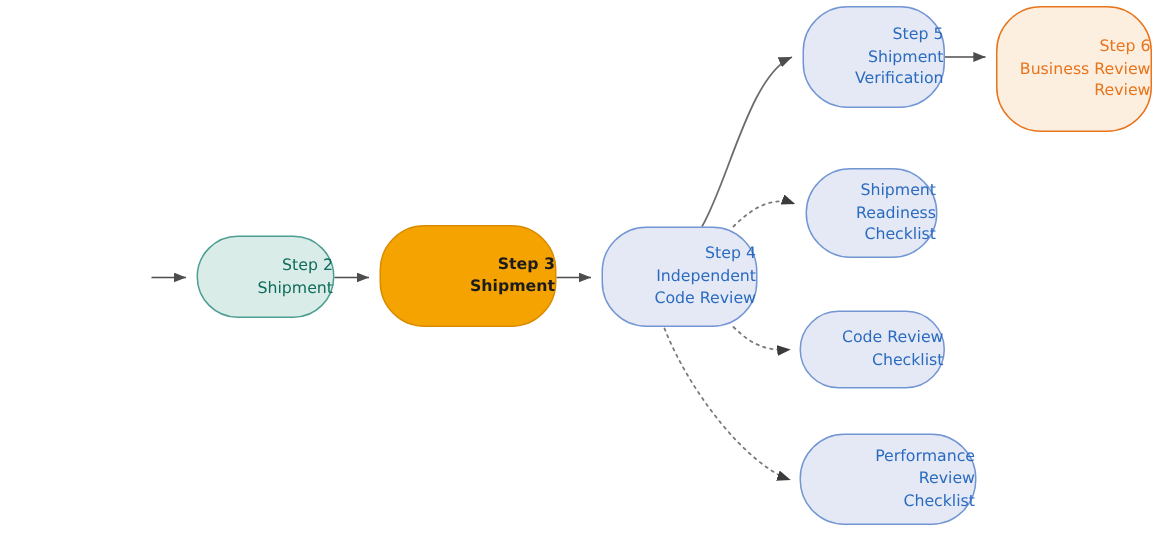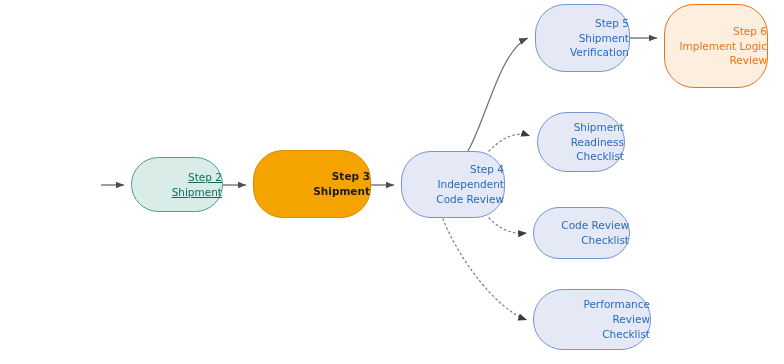--- a/index.html
+++ b/index.html
@@ -94,21 +94,21 @@
     <path d="M630,38 L657,38" fill="none" stroke="#4d4d4d" stroke-width="1.1" marker-end="url(#arrowSolid)"></path>
 
     <path d="M489,151 C503,137 516,131 530,136" fill="none" stroke="#7a7a7a" stroke-width="1.2" stroke-dasharray="1.6 3.2" stroke-linecap="round" marker-end="url(#arrowDot)"></path>
 
     <path d="M489,218 C503,232 514,234 527,233" fill="none" stroke="#7a7a7a" stroke-width="1.2" stroke-dasharray="1.6 3.2" stroke-linecap="round" marker-end="url(#arrowDot)"></path>
 
     <path d="M443,219 C460,262 498,310 527,320" fill="none" stroke="#7a7a7a" stroke-width="1.2" stroke-dasharray="1.6 3.2" stroke-linecap="round" marker-end="url(#arrowDot)"></path>
   </svg>
 
 
-  <div class="node node-teal" style="left:131px;top:157px;width:92px;height:55px;text-decoration:underline;">
+  <div class="node node-teal" style="left:131px;top:157px;width:92px;height:55px;">
     <span class="line">Step 2</span>
     <span class="line">Shipment</span>
   </div>
 
   <div class="node node-orange-solid" style="left:253px;top:150px;width:118px;height:68px;">
     <span class="line">Step 3</span>
     <span class="line">Shipment</span>
   </div>
 
   <div class="node node-blue" style="left:401px;top:151px;width:104px;height:67px;">
@@ -118,21 +118,21 @@
   </div>
 
   <div class="node node-blue" style="left:535px;top:4px;width:95px;height:68px;">
     <span class="line">Step 5</span>
     <span class="line">Shipment</span>
     <span class="line">Verification</span>
   </div>
 
   <div class="node node-peach" style="left:664px;top:4px;width:104px;height:84px;">
     <span class="line">Step 6</span>
-    <span class="line">Implement Logic</span>
+    <span class="line">Business Review</span>
     <span class="line">Review</span>
   </div>
 
   <div class="node node-blue" style="left:537px;top:112px;width:88px;height:60px;">
     <span class="line">Shipment</span>
     <span class="line">Readiness</span>
     <span class="line">Checklist</span>
   </div>
 
   <div class="node node-blue" style="left:533px;top:207px;width:97px;height:52px;">

